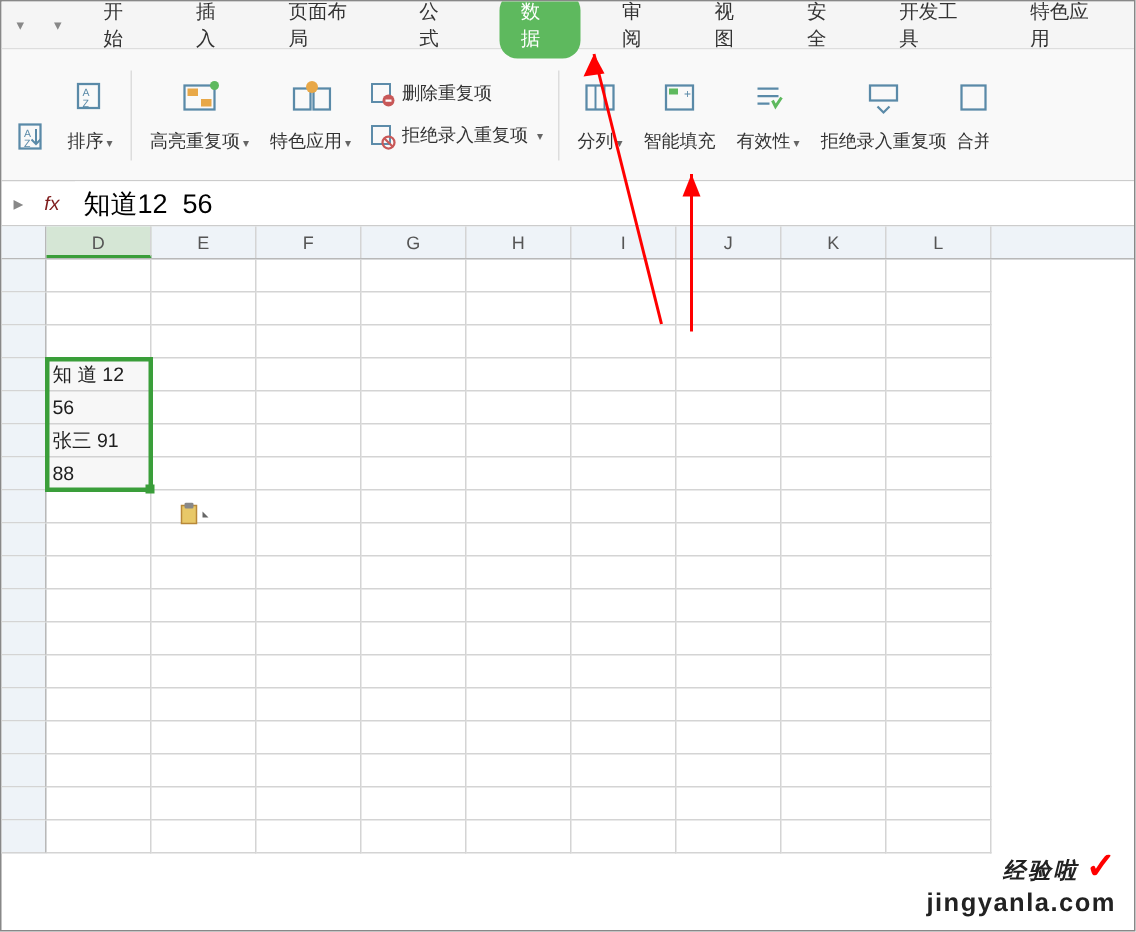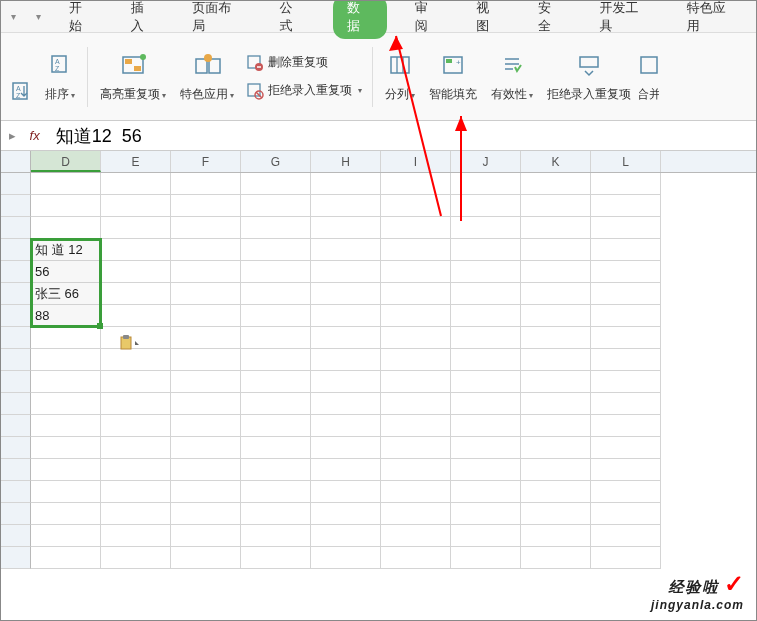--- a/index.html
+++ b/index.html
@@ -42,21 +42,21 @@
     
     .paste-icon { position: absolute; font-size: 14px; }
     
     .arrow { position: absolute; pointer-events: none; }
     .arrow-line { stroke: #ff0000; stroke-width: 2; fill: none; }
     .arrow-head { fill: #ff0000; }
     
     .watermark { position: absolute; right: 12px; bottom: 8px; text-align: right; }
     .watermark-main { font-size: 15px; font-weight: bold; color: #222; font-style: italic; letter-spacing: 2px;}
     .watermark-check { color: #ff0000; font-size: 24px; font-weight: bold; }
-    .watermark-sub { font-size: 12px; color: #222; font-style: italic; letter-spacing: 1px; font-weight: bold;}
+    .watermark-sub { font-size: 17px; color: #222; letter-spacing: 1px; font-weight: bold;}
     
     svg { display: block; }
   </style>
 </head>
 <body>
 
 <div class="menu-bar">
   <span class="menu-chevron">▾</span>
   <span class="menu-chevron">▾</span>
   <span class="menu-item">开始</span>
@@ -272,21 +272,21 @@
         <div class="cell"></div>
         <div class="cell"></div>
         <div class="cell"></div>
         <div class="cell"></div>
         <div class="cell"></div>
         <div class="cell"></div>
         <div class="cell"></div>
       </div>
     <div class="grid-row">
         <div class="row-header"></div>
-        <div class="cell">张三  66</div>
+        <div class="cell">张三  91</div>
         <div class="cell"></div>
         <div class="cell"></div>
         <div class="cell"></div>
         <div class="cell"></div>
         <div class="cell"></div>
         <div class="cell"></div>
         <div class="cell"></div>
         <div class="cell"></div>
       </div>
     <div class="grid-row">

